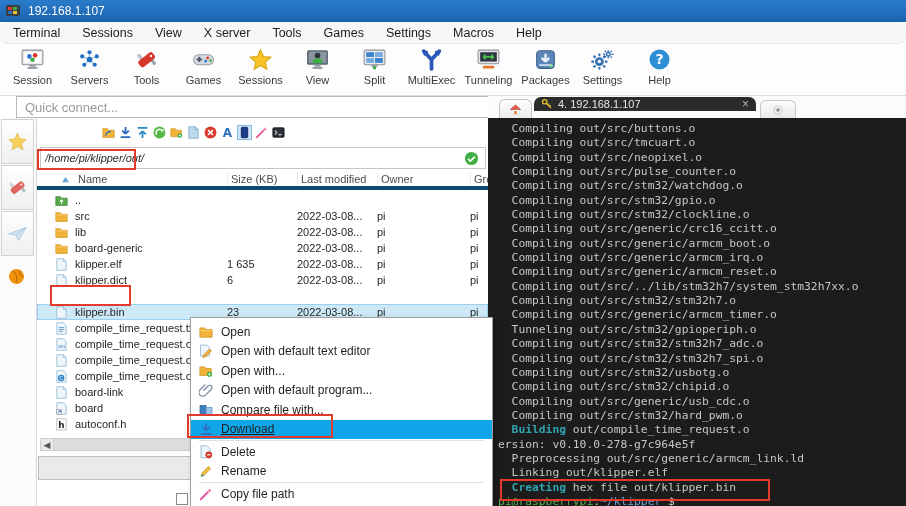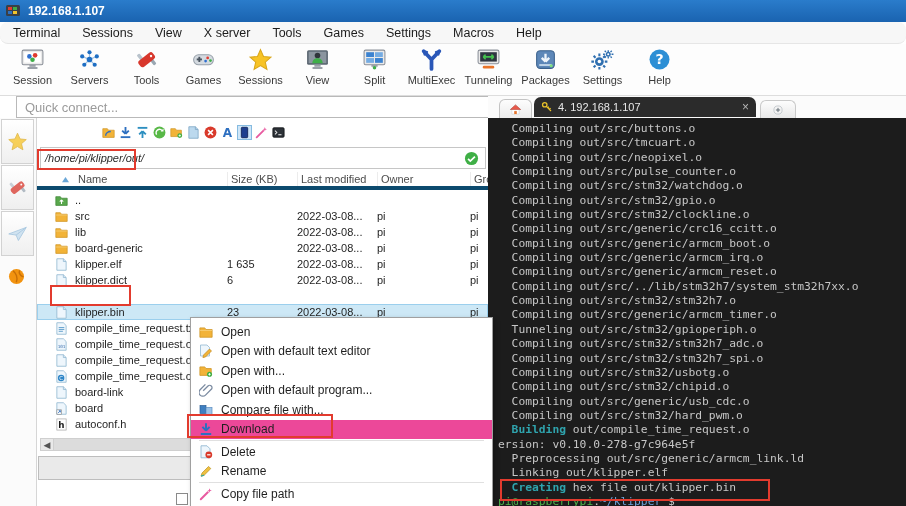--- a/index.html
+++ b/index.html
@@ -5,21 +5,21 @@
   * { margin:0; padding:0; box-sizing:border-box; }
   html,body { width:906px; height:506px; overflow:hidden; }
   body { font-family:"Liberation Sans", sans-serif; background:#fff; }
   #app { position:relative; width:906px; height:506px; overflow:hidden; background:#fff; }
   svg { display:block; width:100%; height:100%; }
 
   
   .titlebar { position:absolute; left:0; top:0; width:906px; height:22px;
     background:linear-gradient(#2a7ccb,#1a63b0); display:flex; align-items:center; padding-left:6px; }
   .titlebar .appicon { width:14px; height:14px; margin-right:8px; }
-  .titlebar .title { color:#fff; font-size:12px;font-weight:bold; }
+  .titlebar .title { color:#fff; font-size:12px; }
 
   
   .menubar { position:absolute; left:0; top:22px; width:906px; height:22px; background:#f7f7f7;
     border-bottom:1px solid #e6e6e6; display:flex; align-items:center; padding-left:2px;border-radius:8px; }
   .mitem { font-size:12.5px; color:#1c1c1c; padding:0 11px; line-height:22px; cursor:default; }
 
   
   .toolbar { position:absolute; left:0; top:44px; width:906px; height:52px; background:#fdfdfd;
     border-bottom:1px solid #ddd; display:flex; padding-left:4px; }
   .tbitem { width:57px; display:flex; flex-direction:column; align-items:center; padding-top:3px; }
@@ -29,21 +29,21 @@
   
   .quickconnect { position:absolute; left:16px; top:96px; width:476px; height:22px; background:#fff;
     border:1px solid #b9b9b9; display:flex; align-items:center; padding-left:8px; }
   .quickconnect span { color:#9b9b9b; font-size:13px; }
 
   
   .tabstrip { position:absolute; left:488px; top:96px; width:418px; height:22px; background:#fbfbfb; }
   .tab-home { position:absolute; left:11px; top:3px; width:33px; height:19px; background:linear-gradient(#fdfdfd,#ececec);
     border:1px solid #c3c3c3; border-bottom:none; border-radius:6px 6px 0 0; display:flex; align-items:center; justify-content:center; }
   .tab-home .ticon { width:13px; height:13px; }
-  .tab-active { position:absolute; left:46px; top:1px; width:222px; height:20px; background:#2b2b2b;
+  .tab-active { position:absolute; left:46px; top:1px; width:222px; height:14px; background:#2b2b2b;
     border-radius:7px 7px 0 0; display:flex; align-items:center; padding:0 7px; }
   .tab-active .ticon { width:12px; height:12px; margin-right:5px; flex:none; }
   .tab-active .tlabel { color:#e8e8e8; font-size:11px; white-space:nowrap; overflow:hidden; flex:1; }
   .tab-active .tclose { color:#b5b5b5; font-size:12px; margin-left:6px; line-height:1; }
   .tab-plus { position:absolute; left:272px; top:4px; width:36px; height:18px; background:linear-gradient(#fdfdfd,#e8e8e8);
     border:1px solid #c9c9c9; border-bottom:none; border-radius:6px 6px 0 0; display:flex; align-items:center; justify-content:center; }
   .tab-plus .ticon { width:12px; height:12px; }
 
   
   .sidestrip { position:absolute; left:0; top:118px; width:37px; height:388px; background:#fbfbfb;
@@ -90,21 +90,21 @@
     overflow:hidden; padding:4px 0 0 10px; }
   .tline { font-family:"DejaVu Sans Mono", monospace; font-size:11.3px; line-height:14.35px; white-space:pre; }
   .c-fg { color:#c6c6c6; } .c-cyan { color:#2fa3ad;font-weight:bold; } .c-green { color:#4fb24a; } .c-blue { color:#6a9fd8; }
   .c-cursor { background:#c99b9b; color:#1c1c1c; }
 
   
   .ctxmenu { position:absolute; left:190px; top:317px; width:303px; height:220px; background:#fff;
     border:1px solid #a0a0a0; box-shadow:2px 2px 5px rgba(0,0,0,.25); padding-top:4px; z-index:30; }
   .citem { height:19.5px; display:flex; align-items:center; padding-left:8px; font-size:12px; color:#1f1f1f; }
   .citem .cicon { width:14px; height:14px; margin-right:8px; flex:none; }
-  .citem.hl { background:#ec4899; }
+  .citem.hl { background:#0ea5e9;text-decoration:underline; }
   .csep { height:1px; background:#e0e0e0; margin:1px 8px; }
 
   
   .anno { position:absolute; border:2px solid #e23b2e; z-index:60; pointer-events:none; }
 </style>
 </head>
 <body>
 
 <div id="app">
 

